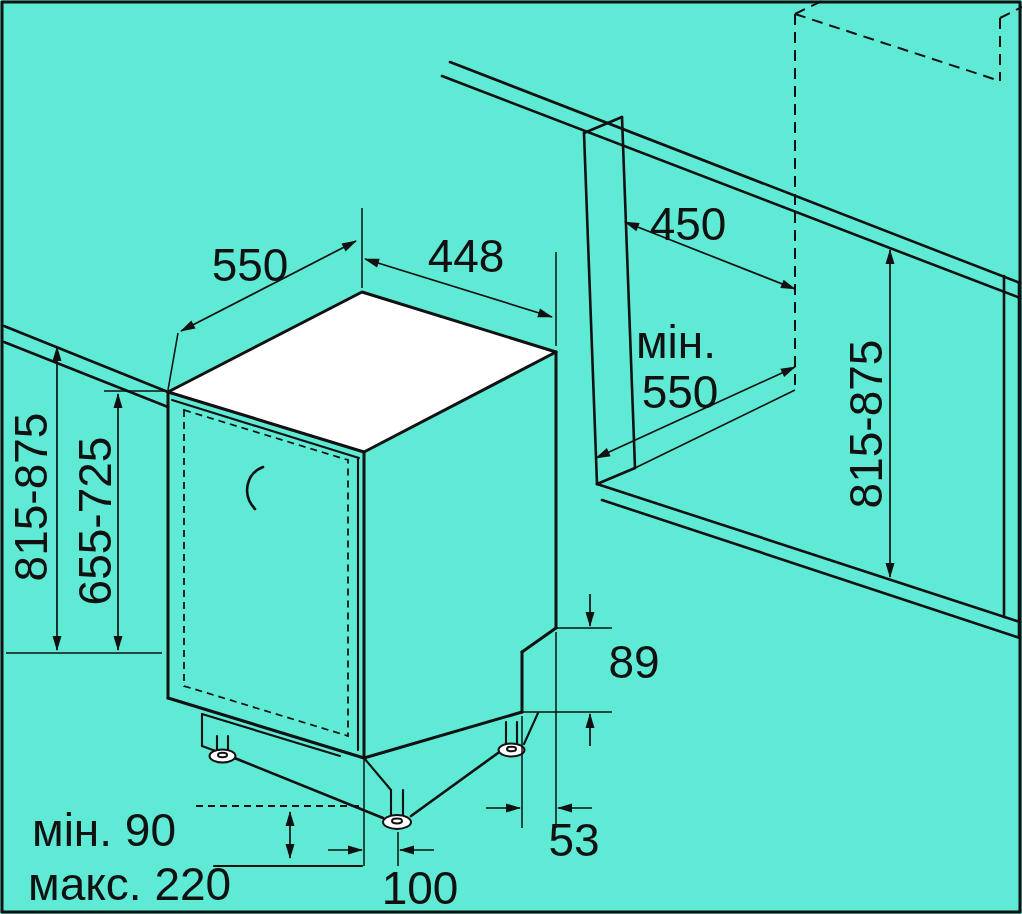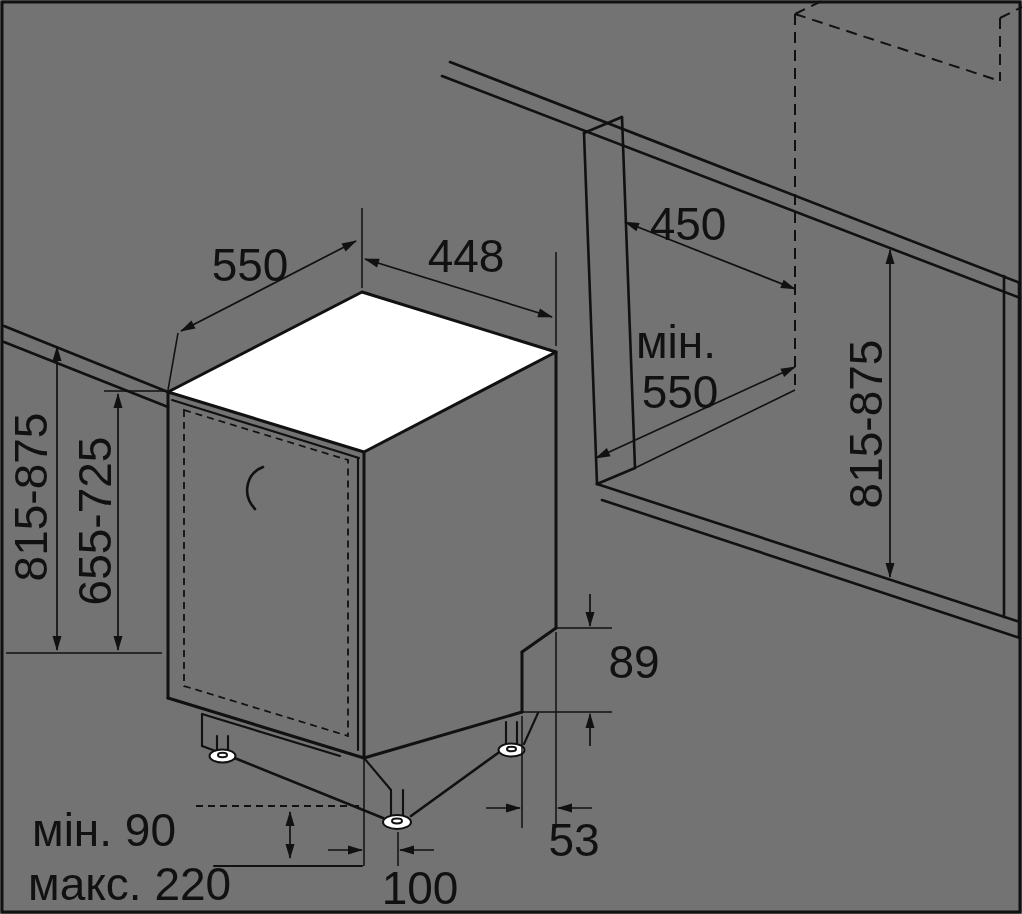--- a/index.html
+++ b/index.html
@@ -1,16 +1,16 @@
 <!DOCTYPE html>
 <html><head>
 <meta charset="utf-8">
 <style>
   html,body{margin:0;padding:0;background:#ffffff;}
-  .wrap{width:1022px;height:914px;background:#737373;position:relative;overflow:hidden;}
+  .wrap{width:1022px;height:914px;background:#5eead4;position:relative;overflow:hidden;}
   svg{display:block;}
   .s3{stroke:#111;stroke-width:3;fill:none;stroke-linecap:round;stroke-linejoin:round;}
   .s25{stroke:#111;stroke-width:2.6;fill:none;stroke-linecap:round;}
   .s2{stroke:#111;stroke-width:2.1;fill:none;stroke-linecap:round;}
   .dash{stroke:#111;stroke-width:2;fill:none;stroke-dasharray:11 7;}
   .dashS{stroke:#111;stroke-width:1.8;fill:none;stroke-dasharray:7 5;}
   .ext{stroke:#111;stroke-width:1.5;fill:none;}
   .dim{stroke:#111;stroke-width:1.7;fill:none;}
   .lbl{font-family:"Liberation Sans","DejaVu Sans",sans-serif;font-size:46px;fill:#111;}
   .face{fill:#ffffff;}

